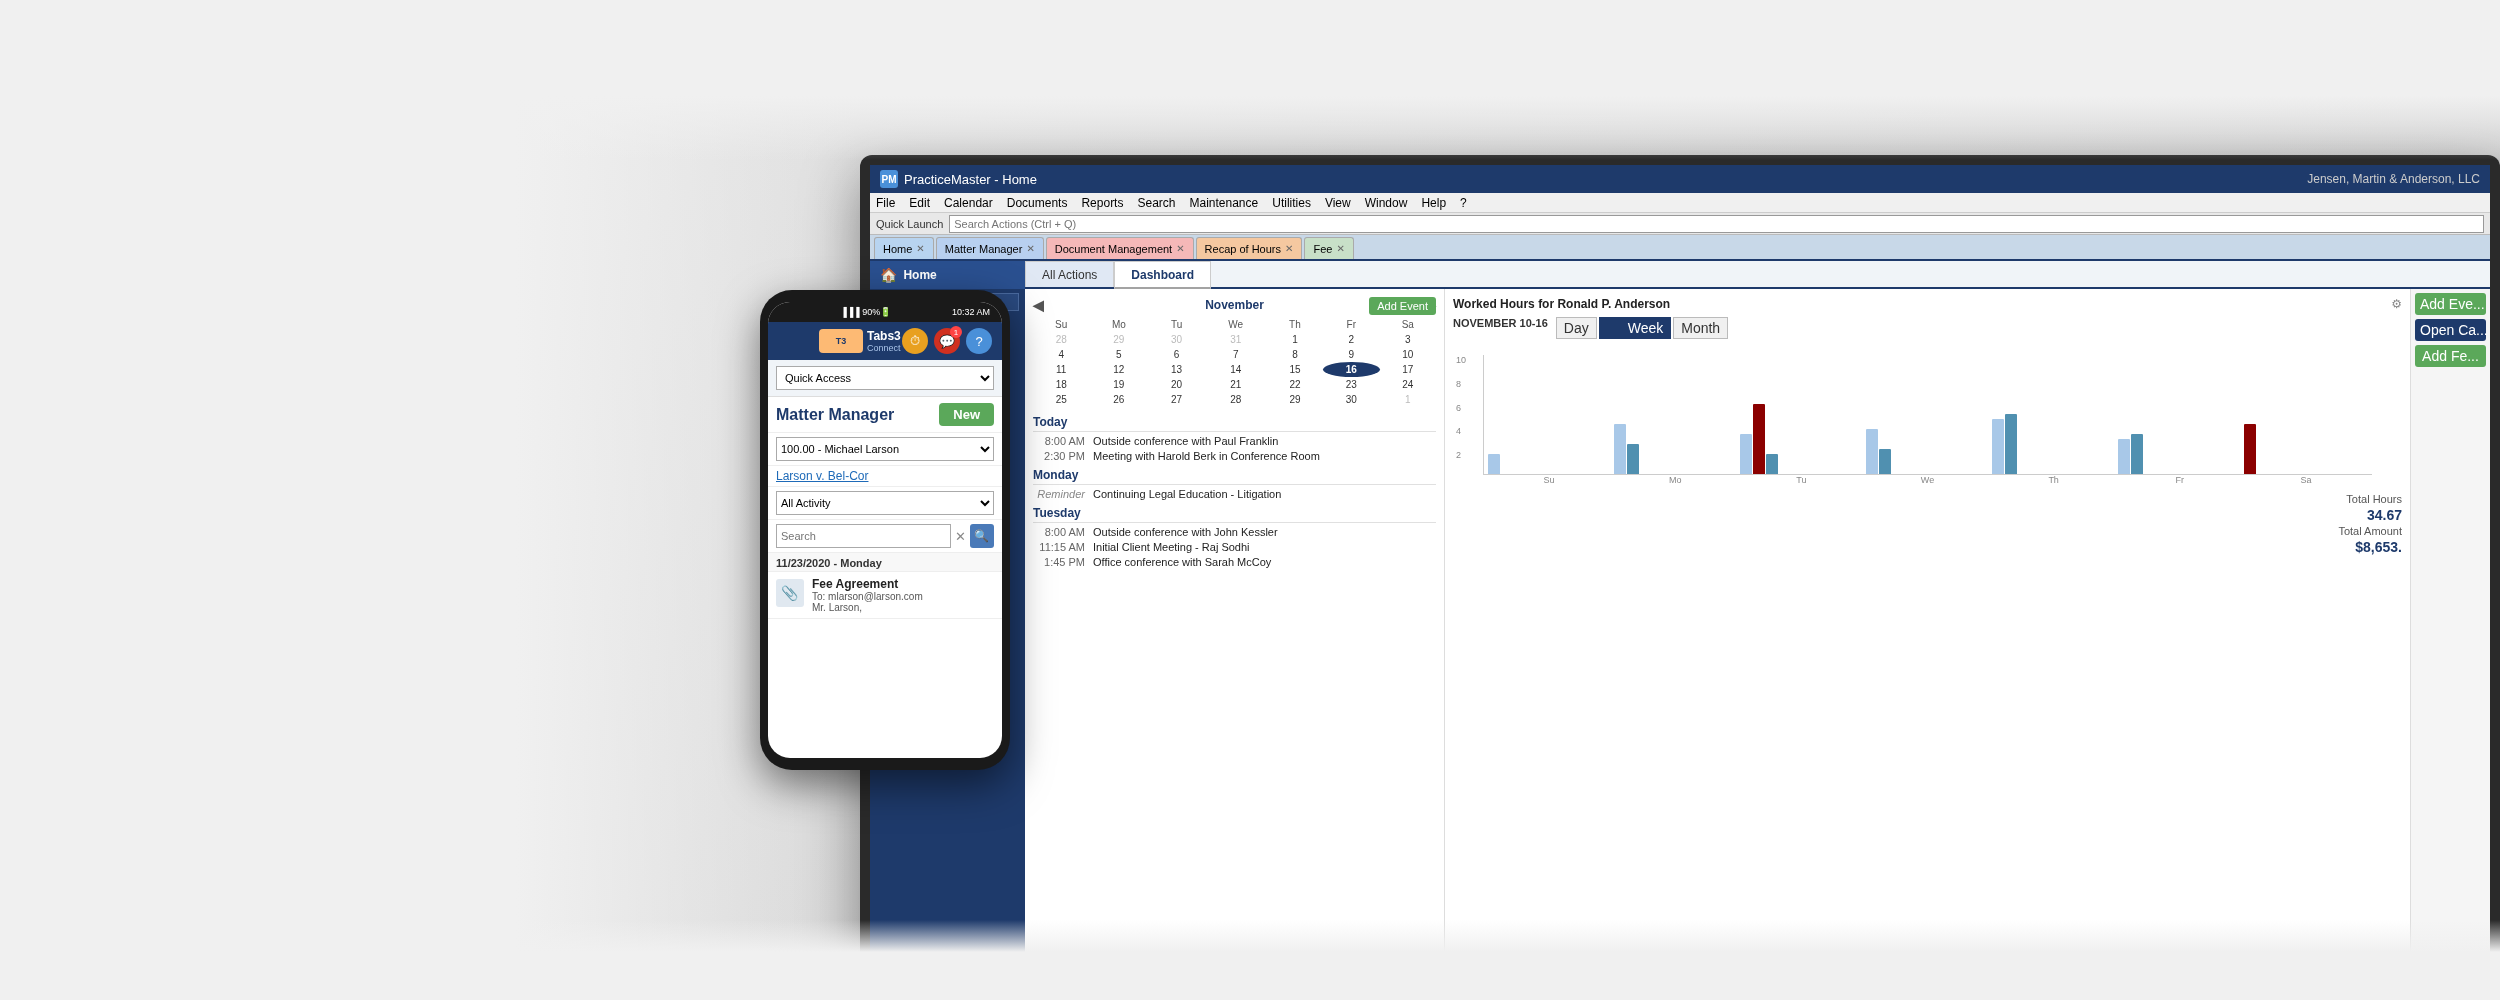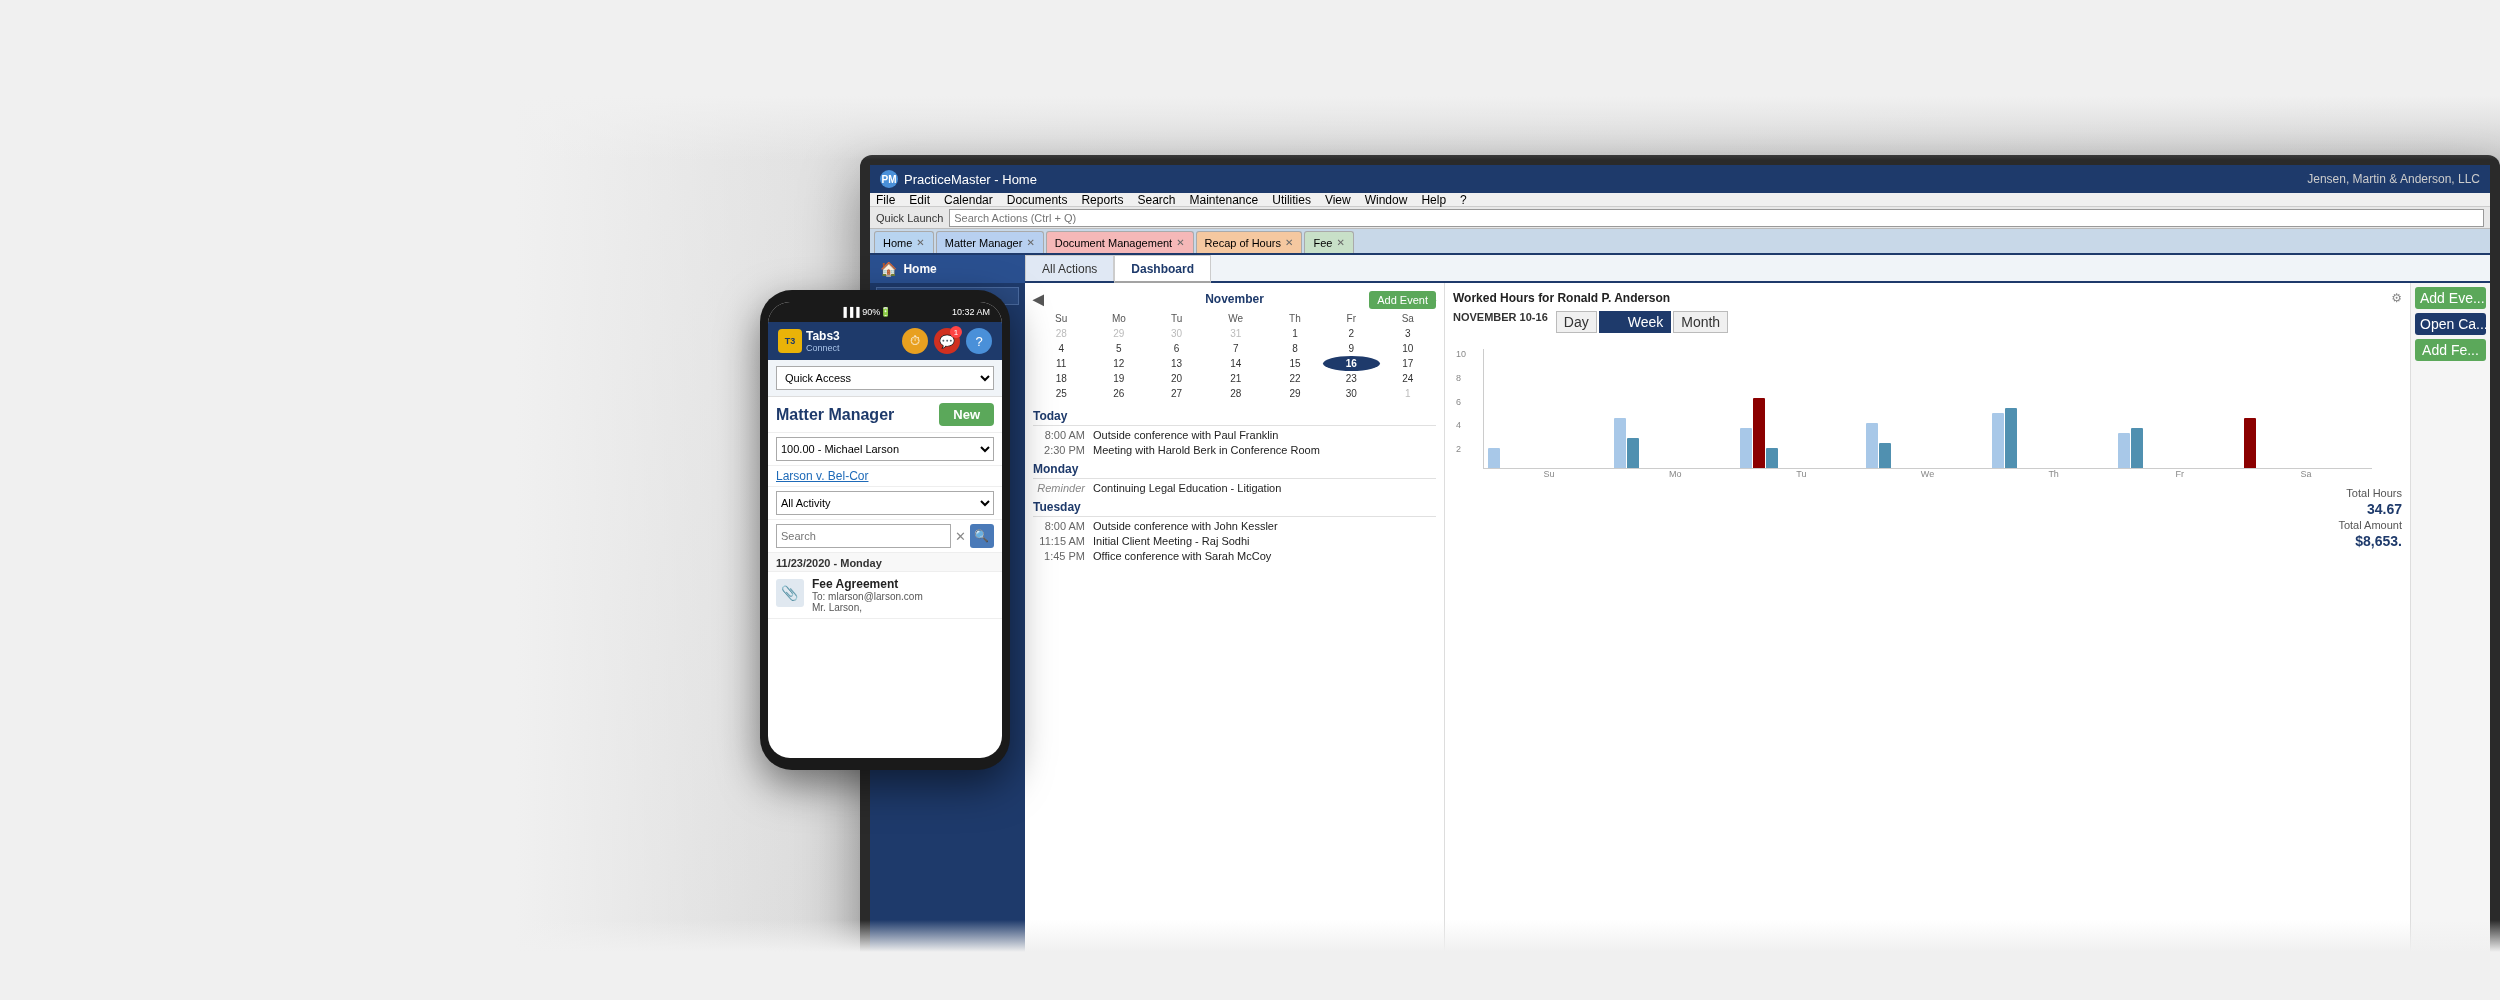--- a/index.html
+++ b/index.html
@@ -54,33 +54,33 @@
       background: #1e3a6b;
       color: white;
       height: 28px;
       padding: 0 10px;
       font-size: 13px;
     }
     .title-bar-left { display: flex; align-items: center; gap: 6px; }
     .title-bar-icon {
       width: 18px; height: 18px;
       background: #4a90d9;
-      border-radius: 9px;
+      border-radius: 3px;
       display: flex; align-items: center; justify-content: center;
       font-size: 10px; font-weight: bold; color: white;
     }
     .title-bar-right { font-size: 12px; color: #ccc; }
 
     
     .menu-bar {
       display: flex;
       align-items: center;
       background: #f0f0f0;
       border-bottom: 1px solid #ccc;
-      height: 14px;
+      height: 20px;
       padding: 0 6px;
       gap: 14px;
       font-size: 12px;
       color: #000;
     }
     .menu-item { cursor: pointer; }
 
     
     .quick-launch-bar {
       display: flex;
@@ -464,25 +464,25 @@
       display: flex;
       align-items: center;
       justify-content: space-between;
     }
     .phone-logo {
       display: flex;
       align-items: center;
       gap: 4px;
     }
     .phone-logo-icon {
-      width: 24px; height: 24px;
-      background: #eab308;
+      width: 44px; height: 24px;
+      background: #fdba74;
       border-radius: 4px;
       display: flex; align-items: center; justify-content: center;
-      font-size: 9px; font-weight: bold; color: #1e3a6b;
+      font-size: 9px; font-weight: bold; color: #1e3a6b; margin-left: 41px;
     }
     .phone-logo-text { color: white; font-size: 12px; font-weight: bold; }
     .phone-logo-sub { color: #aac4e8; font-size: 9px; }
     .phone-icons { display: flex; gap: 6px; }
     .ph-icon {
       width: 26px; height: 26px;
       border-radius: 50%;
       display: flex; align-items: center; justify-content: center;
       font-size: 13px;
     }

